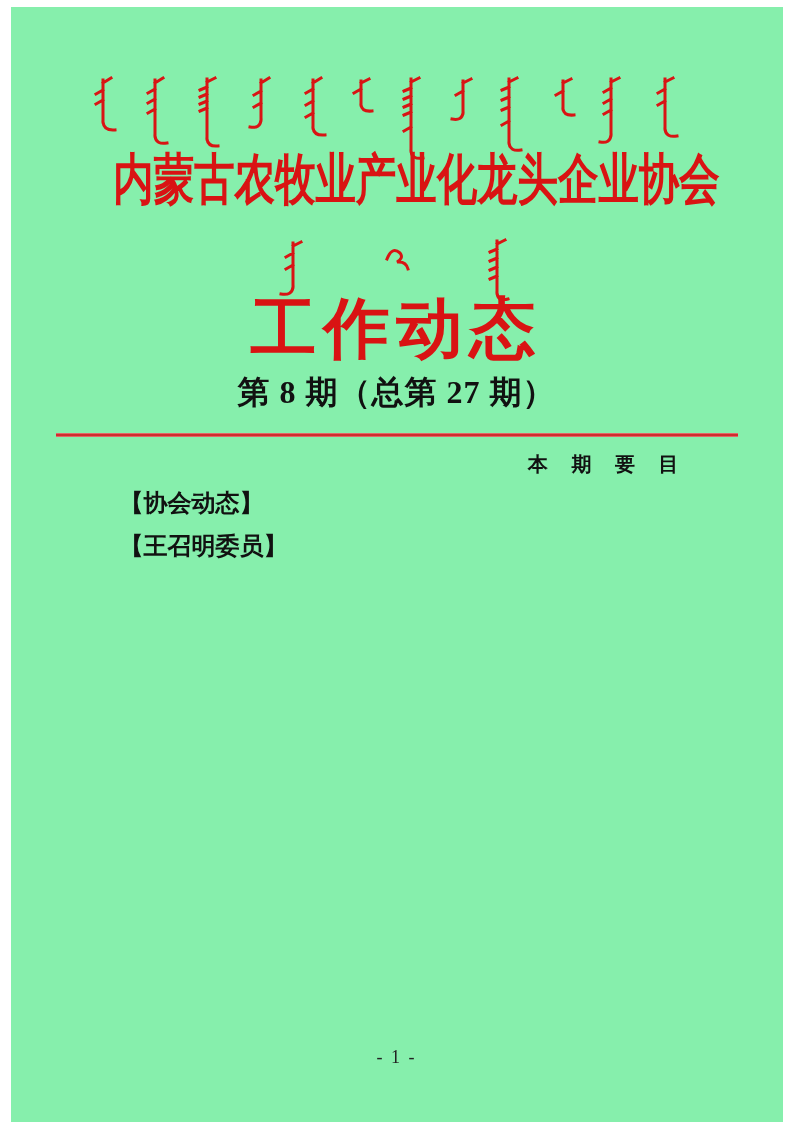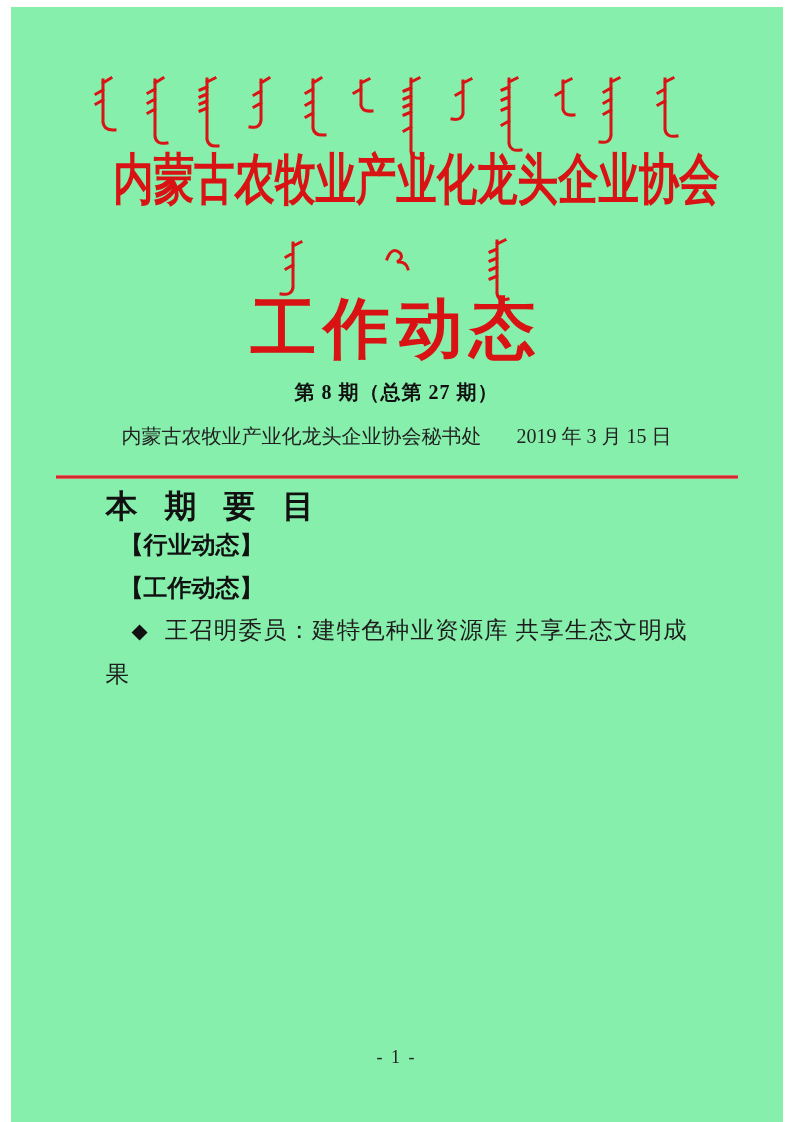--- a/index.html
+++ b/index.html
@@ -40,21 +40,21 @@
     margin-top: -8px;
     font-size: 66px;
     line-height: 72px;
     font-weight: 700;
     color: #d91313;
     letter-spacing: 7px;
   }
 
   .issue {
     margin-top: 12px;
-    font-size: 20px;
+    font-size: 32px;
     line-height: 30px;
     font-weight: 700;
     color: #111;
     letter-spacing: 1px;
   }
 
   .pubrow {
     margin: 16px 95px 0;
     padding: 0 16px 0 16px;
     display: flex;
@@ -72,24 +72,24 @@
     background: linear-gradient(to bottom, #ef9090, #cf2d2d 30%, #cf2d2d 70%, #ef9090);
   }
 
   
   .toc {
     margin: 10px 95px 0;
   }
   .toc-title {
     margin: 0;
     font-family: "Liberation Sans", "DejaVu Sans", sans-serif;
-    font-size: 32px;
+    font-size: 20px;
     line-height: 34px;
     font-weight: 700;
-    text-align: left;
+    text-align: right;
     letter-spacing: 9px;
     color: #111;
   }
   .sec {
     margin: 0;
     font-family: "Liberation Sans", "DejaVu Sans", sans-serif;
     font-size: 24px;
     line-height: 43px;
     font-weight: 700;
     color: #111;
@@ -183,41 +183,36 @@
       </g>
       <g class="mg" transform="translate(242,2)">
         <path d="M8,5 l8,-4 M8,2 v52 M8,10 l-7,3 M8,19 l-7,3 M8,28 l-7,3 M8,37 l-7,3 M8,54 q1,9 11,6"></path>
       </g>
     </svg>
 
     <div class="bulletin">工作动态</div>
 
     <div class="issue">第 8 期（总第 27 期）</div>
 
-    <div class="pubrow">
-      <span>内蒙古农牧业产业化龙头企业协会秘书处</span>
-      <span>2019 年 3 月 15 日</span>
-    </div>
 
     <div class="redrule"></div>
   </header>
 
   <main class="toc">
 
     <h2 class="toc-title">本 期 要 目</h2>
 
-    <h3 class="sec">【行业动态】</h3>
-
-
-
-
-    <h3 class="sec">【工作动态】</h3>
-
-
-    <p class="item"><span class="blt">◆</span><span>王召明委员：建特色种业资源库 共享生态文明成果</span></p>
+    <h3 class="sec">【协会动态】</h3>
+
+
+
+
+    <h3 class="sec">【王召明委员】</h3>
+
+
 
 
   </main>
 
   <footer>
     <div class="pageno">- 1 -</div>
   </footer>
 
 </div>
 

